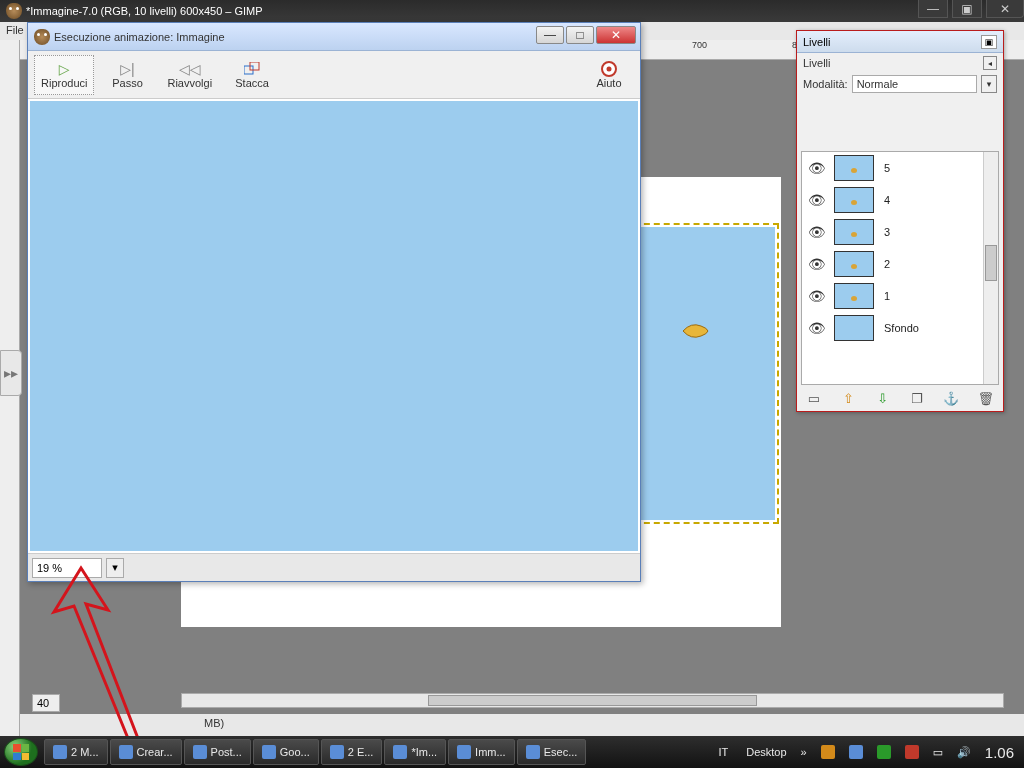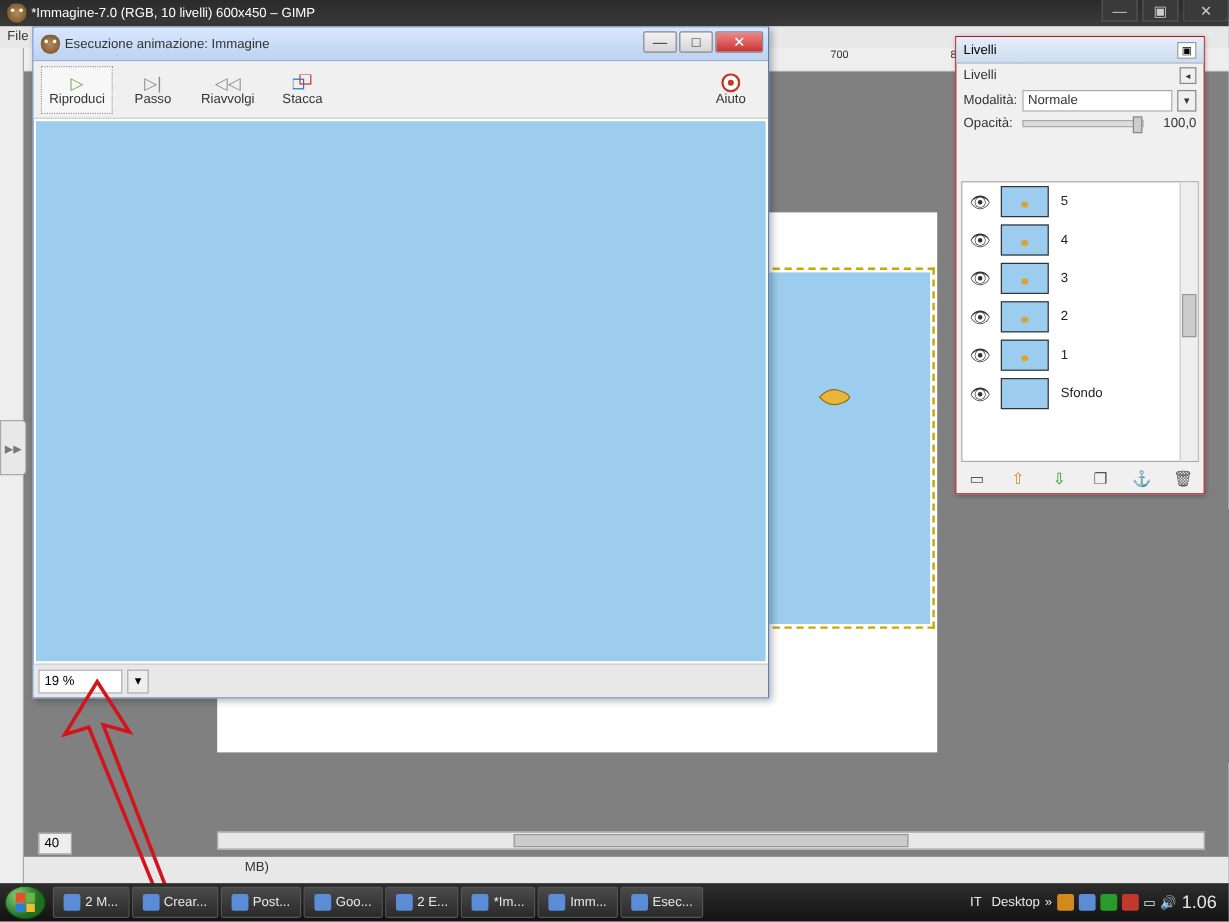--- a/index.html
+++ b/index.html
@@ -84,21 +84,21 @@
 
   
   .taskbar { position:absolute; left:0; right:0; bottom:0; height:32px; background:linear-gradient(#2e2e2e,#121212); display:flex; align-items:center; padding:0 4px; gap:2px;}
   .start-orb { width:34px; height:28px; border-radius:50%; background:radial-gradient(circle at 30% 30%, #88d17a, #1e6f1e 60%); border:1px solid #1b4d1b; display:flex; align-items:center; justify-content:center; margin-right:4px;}
   .start-orb span{ width:16px; height:16px; display:grid; grid-template-columns:1fr 1fr; grid-template-rows:1fr 1fr; gap:1px;}
   .start-orb span i{ background:#fff;}
   .start-orb span i:nth-child(1){background:#e94f2d;} .start-orb span i:nth-child(2){background:#6bb543;}
   .start-orb span i:nth-child(3){background:#2f7ed1;} .start-orb span i:nth-child(4){background:#f3bb32;}
   .task-btn { height:26px; padding:0 8px; background:linear-gradient(#4a4a4a,#2a2a2a); border:1px solid #555; border-radius:2px; color:#e8e8e8; display:flex; align-items:center; gap:4px; max-width:78px; overflow:hidden;}
   .task-btn .ico { width:14px; height:14px; background:#5a8dd6; border-radius:2px;}
-  .tray { margin-left:auto; display:flex; align-items:center; gap:4px; color:#e8e8e8; padding:0 6px;}
+  .tray { margin-left:auto; display:flex; align-items:center; gap:14px; color:#e8e8e8; padding:0 6px;}
   .tray .clock { font-size:15px;}
   .tray .lang { padding:0 4px;}
   .tray-ico { width:14px; height:14px; border-radius:2px;}
 
   .gimp-logo { width:16px; height:16px; background: radial-gradient(#b68c5a,#6b4a23); border-radius:50% 50% 60% 60%; position:relative;}
   .gimp-logo::before{content:""; position:absolute; left:3px; top:4px; width:3px; height:3px; background:#fff; border-radius:50%;}
   .gimp-logo::after{content:""; position:absolute; right:3px; top:4px; width:3px; height:3px; background:#fff; border-radius:50%;}
 </style>
 </head>
 <body>
@@ -201,27 +201,20 @@
   <div class="layers-sub">
     <span>Livelli</span>
     <div class="dd-sq">◂</div>
   </div>
   <div class="row-line">
     <span>Modalità:</span>
     <div class="mode-select">
         <span>Normale</span>
       </div>
     <div class="mode-dd">▾</div>
-  </div>
-  <div class="row-line">
-    <span>Opacità:</span>
-    <div class="opacity-slider">
-        <div class="opacity-thumb"></div>
-      </div>
-    <span class="op-val">100,0</span>
   </div>
   <div class="layer-list">
     <div id="layers-container">
         <div class="layer-row">
           <span class="eye">👁</span>
           <span class="thumb-box">
             <span class="dot"></span>
           </span>
           <span class="layer-name">5</span>
         </div>

